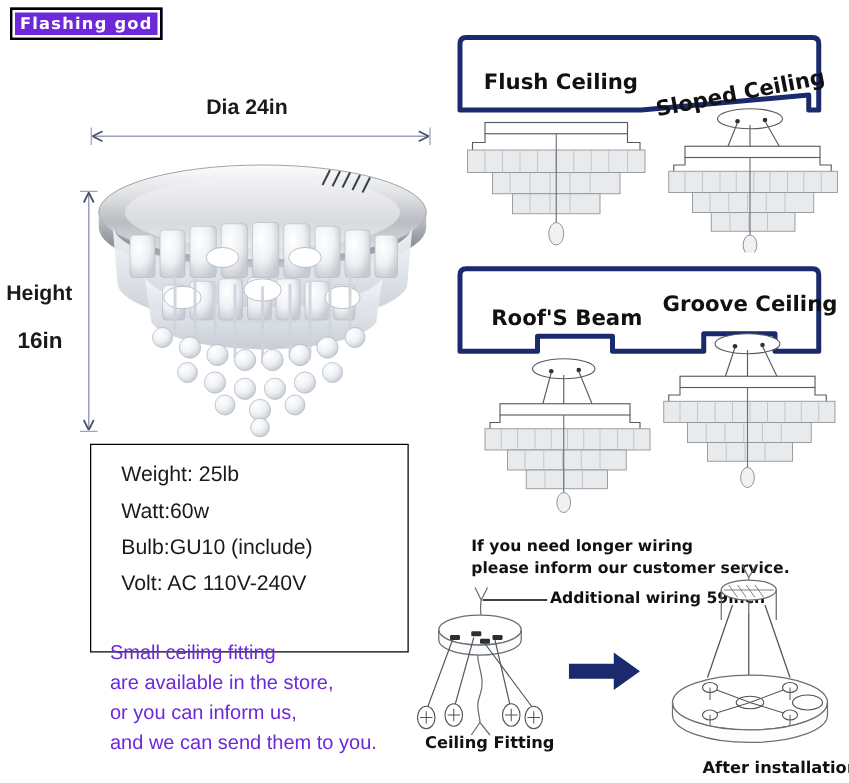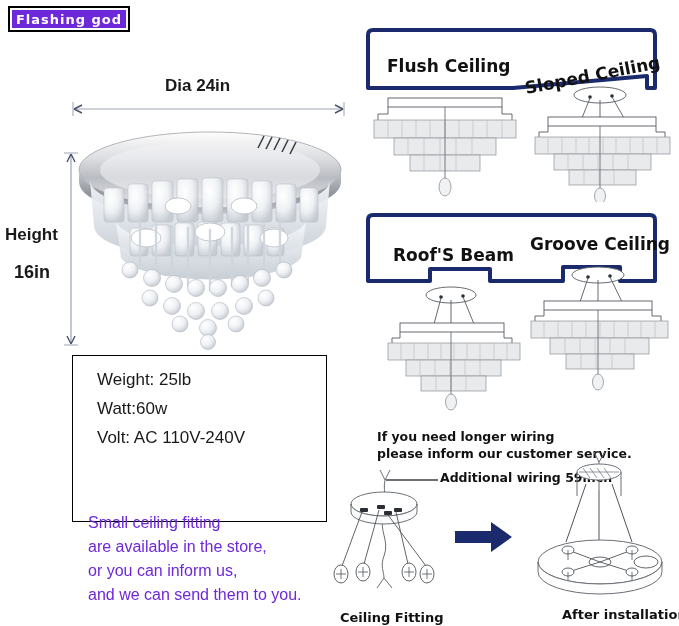--- a/index.html
+++ b/index.html
@@ -192,20 +192,21 @@
     <circle cx="112" cy="206" r="8"></circle>
       <circle cx="140" cy="210" r="8.5"></circle>
     <circle cx="168" cy="206" r="8"></circle>
     <circle cx="140" cy="224" r="7.5"></circle>
   </g>
 </svg>
 
 <div class="abs" id="spec-box">
   <div class="spec">Weight: 25lb</div>
   <div class="spec">Watt:60w</div>
+  <div class="spec">Bulb:GU10 (include)</div>
   <div class="spec">Volt: AC 110V-240V</div>
 </div>
 
 <div class="abs" id="promo-text">
   <div>Small ceiling fitting</div>
   <div>are available in the store,</div>
   <div>or you can inform us,</div>
   <div>and we can send them to you.</div>
 </div>
 
@@ -471,14 +472,14 @@
     <ellipse cx="118" cy="112" rx="12" ry="6"></ellipse>
   </g>
   <g stroke="#4e5359" stroke-width="0.8">
     <line x1="40" y1="100" x2="40" y2="110"></line>
     <line x1="104" y1="100" x2="104" y2="110"></line>
     <line x1="40" y1="122" x2="40" y2="130"></line>
     <line x1="104" y1="122" x2="104" y2="130"></line>
   </g>
 </svg>
 
-<div class="caption" style="left:340px;top:610px;">Ceiling Fitting</div>
+<div class="caption" style="left:340px;top:587px;">Ceiling Fitting</div>
 <div class="caption" style="left:562px;top:607px;">After installation</div>
 
 </body></html>

